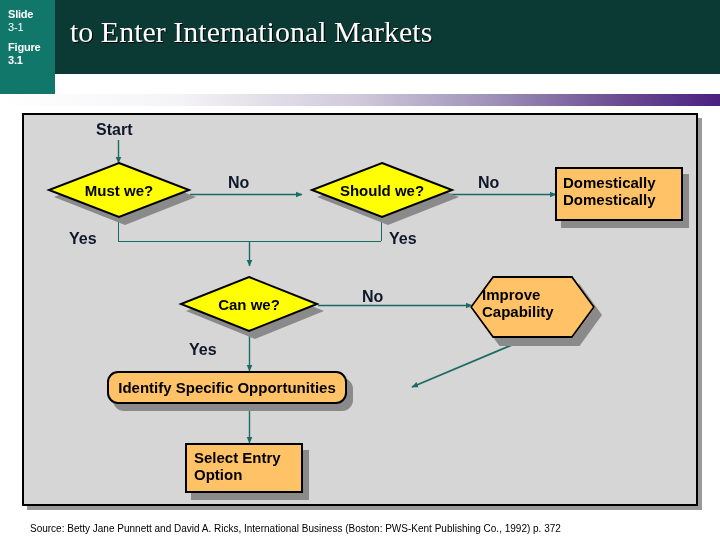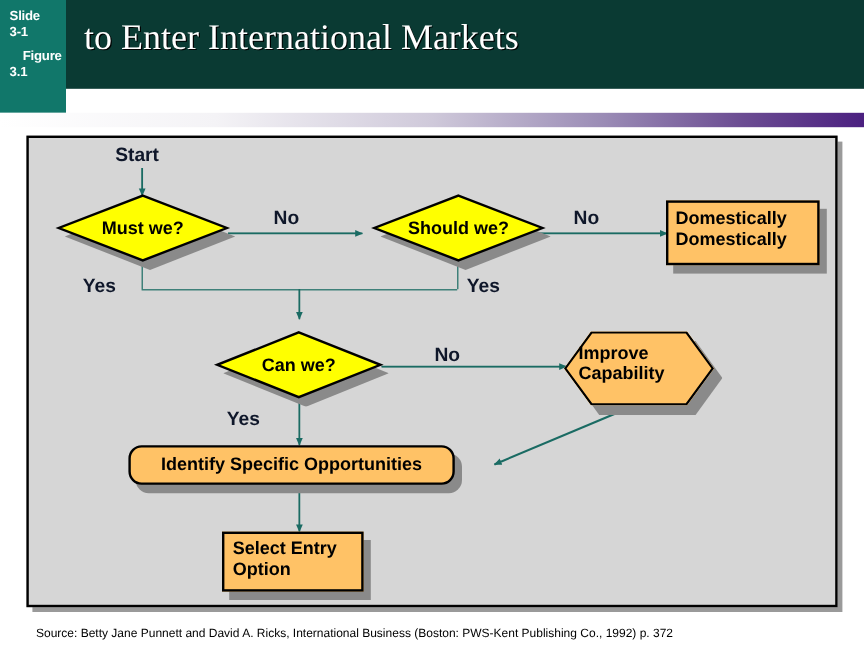--- a/index.html
+++ b/index.html
@@ -33,22 +33,22 @@
     position: absolute;
     left: 8px;
     color: #ffffff;
     font-family: "Liberation Sans", sans-serif;
     font-weight: bold;
     font-size: 11px;
     line-height: 13px;
     letter-spacing: -0.2px;
   }
   .badge-slide { top: 8px; }
-  .badge-slide-num { top: 21px; font-weight: bold; }
-  .badge-figure { top: 41px; margin-left: 11px; }
+  .badge-slide-num { top: 21px; font-weight: normal; }
+  .badge-figure { top: 41px; }
   .badge-figure-num { top: 54px; font-weight: bold; }
 
   .slide-title {
     position: absolute;
     left: 70px;
     top: 13px;
     width: 600px;
     color: #ffffff;
     font-family: "Liberation Serif", serif;
     font-size: 30px;
@@ -297,21 +297,21 @@
     <div class="hex-shadow"></div>
     <svg class="hex-box" viewBox="0 0 125 62" preserveAspectRatio="none">
       <polygon points="23,1 102,1 124,31 102,61 23,61 1,31" fill="#ffc266" stroke="#000000" stroke-width="2"></polygon>
     </svg>
     <div class="shape-text" style="display:block; padding:10px 0 0 12px; text-align:left;">
       <div>Improve</div>
       <div>Capability</div>
     </div>
   </div>
 
-  <div class="shape-wrap" style="left:107px; top:371px; width:272px; height:33px;">
+  <div class="shape-wrap" style="left:107px; top:371px; width:240px; height:33px;">
     <div class="rect-shadow rounded"></div>
     <div class="rect-box rounded"></div>
     <div class="shape-text">Identify Specific Opportunities</div>
   </div>
 
   <div class="shape-wrap" style="left:185px; top:443px; width:118px; height:50px;">
     <div class="rect-shadow"></div>
     <div class="rect-box"></div>
     <div class="shape-text" style="display:block; padding:6px 0 0 9px; text-align:left;">
       <div>Select Entry</div>

